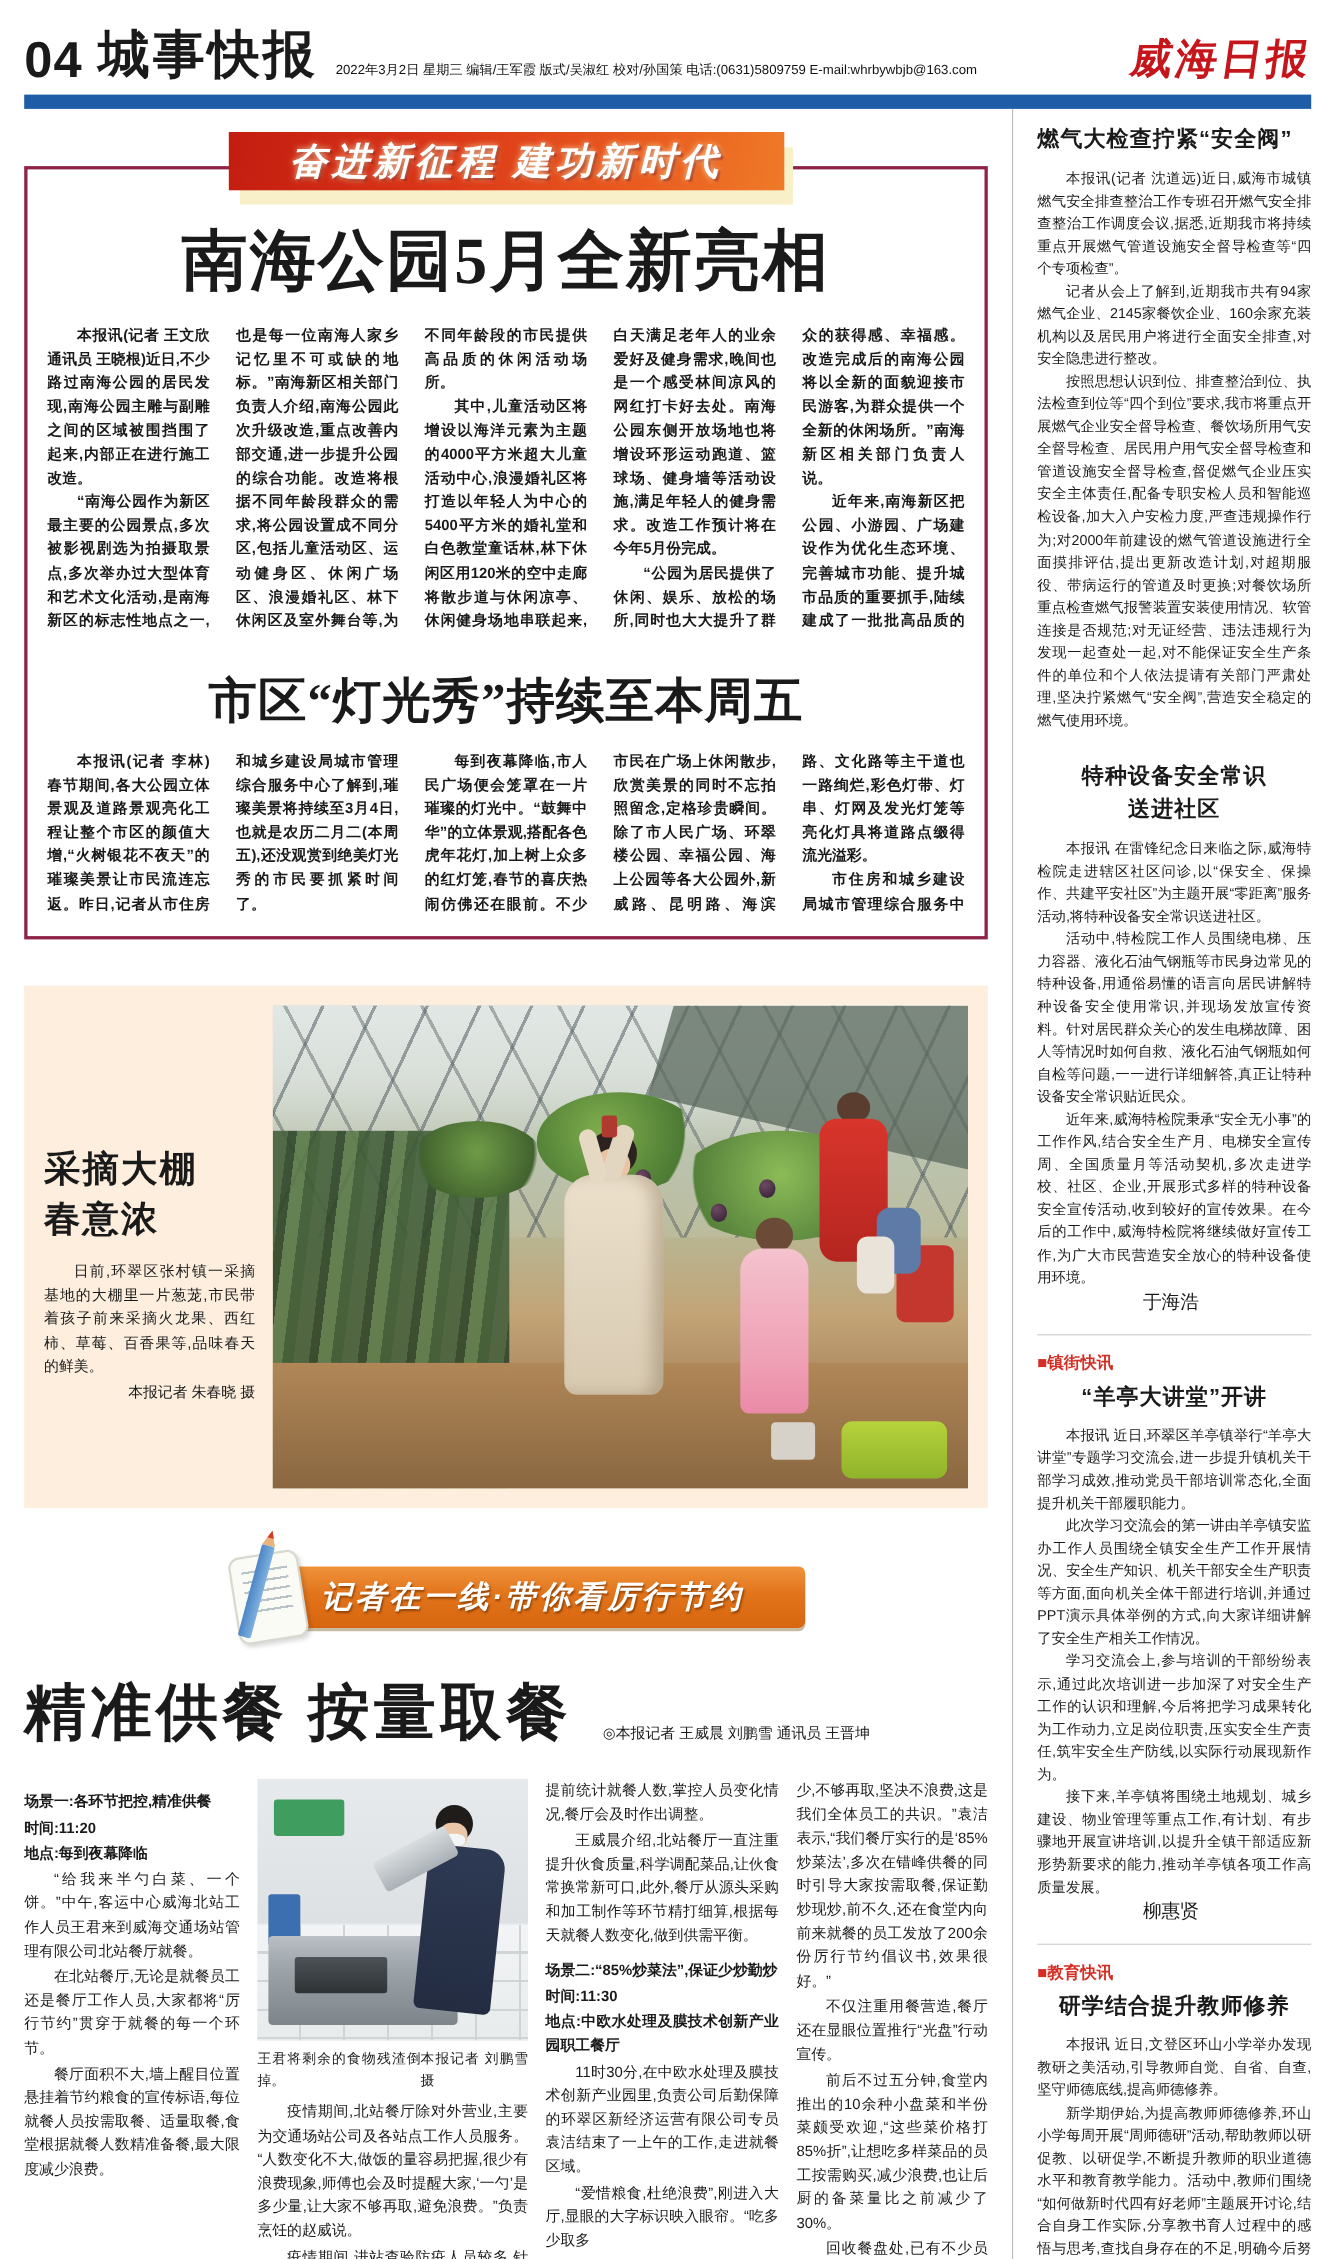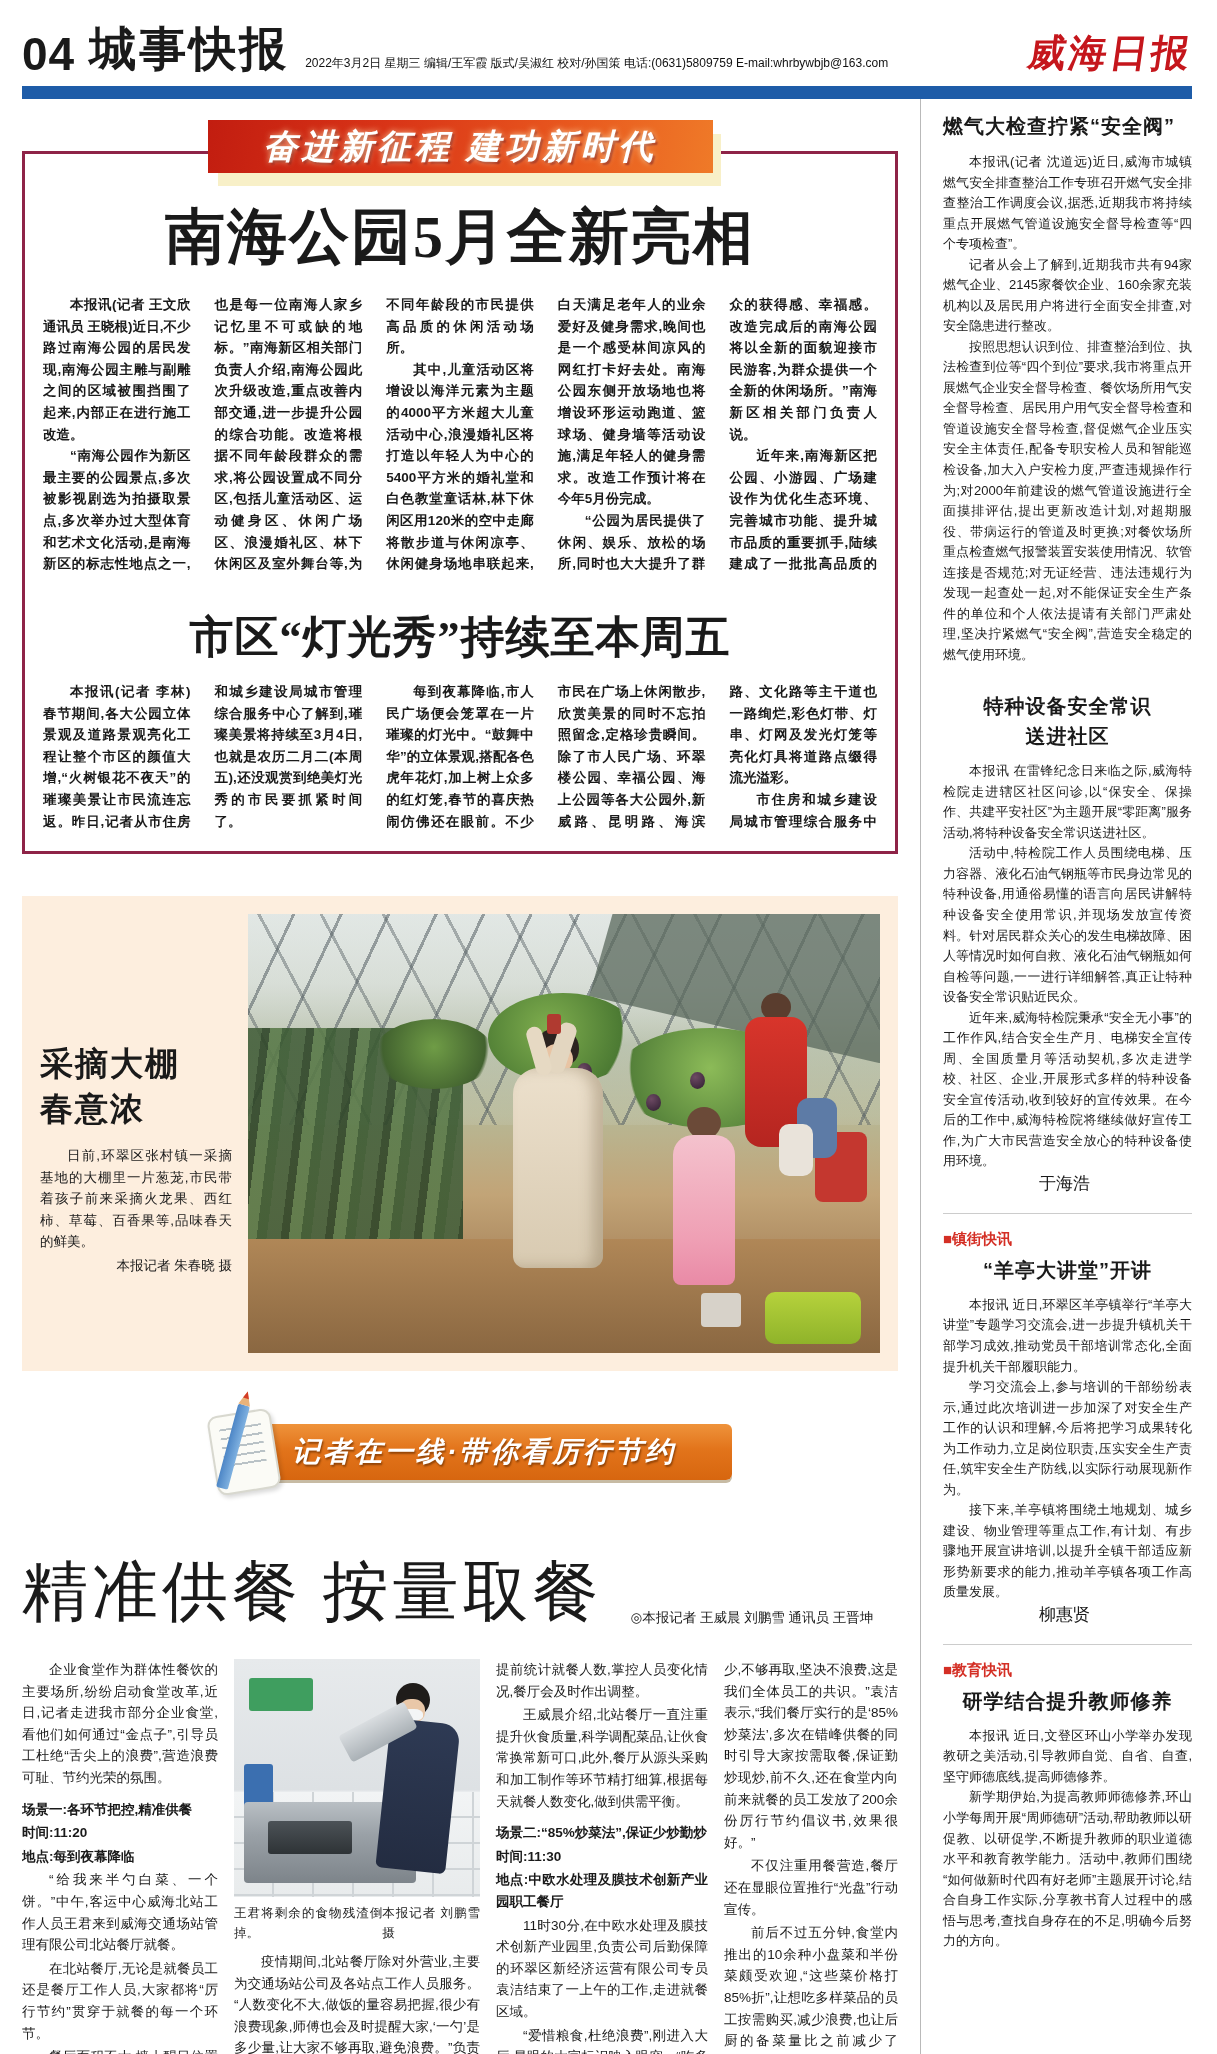--- a/index.html
+++ b/index.html
@@ -80,21 +80,21 @@
   .pencil::after { content:""; position:absolute; top:-14px; left:3px; border-left:3px solid transparent;
           border-right:3px solid transparent; border-bottom:7px solid #d43c26; }
   .series-bar { height:56px; width:470px; margin-left:-14px; border-radius:6px;
     background:linear-gradient(180deg,#ef933b 0%,#e2741b 45%,#d7660f 100%);
     display:flex; align-items:center; padding-left:30px;
     color:#fff; font-size:28px; font-weight:bold; font-style:italic; letter-spacing:3px;
     text-shadow:1px 2px 2px #8f4206; box-shadow:0 3px 0 #c7bba4; }
 
   
   .h3row { display:flex; align-items:flex-end; margin-top:24px; }
-  .h3 { font-family:"Liberation Serif","DejaVu Serif",serif; font-size:66px; font-weight:normal; letter-spacing:4px;margin-top:28px; }
+  .h3 { font-family:"Liberation Serif","DejaVu Serif",serif; font-size:56px; font-weight:bold; letter-spacing:4px; }
   .byline { font-size:13.5px; margin-left:28px; margin-bottom:10px; }
   .grid4 { display:grid; grid-template-columns:196px 246px 212px 1fr; gap:16px; margin-top:22px;
            font-size:13.5px; line-height:1.6; text-align:justify; height:566px; overflow:hidden; }
   .grid4 p { text-indent:2em; margin-bottom:2px; }
   .scene { font-weight:bold; text-indent:0 !important; margin-top:10px; }
   .scene-meta { font-weight:bold; text-indent:0 !important; }
   .photo2 { height:238px; position:relative; overflow:hidden; background:linear-gradient(180deg,#e7eaec 0%,#dde1e4 55%,#eef0f1 56%,#e4e7e9 100%); }
   .tiles { position:absolute; left:0; right:0; bottom:0; height:44%;
     background:
       repeating-linear-gradient(90deg,transparent 0 38px, #cfd4d7 38px 40px),
@@ -215,21 +215,20 @@
       </div>
 
       <div class="h3row">
         <span class="h3">精准供餐 按量取餐</span>
         <span class="byline">◎本报记者 王威晨 刘鹏雪 通讯员 王晋坤</span>
       </div>
 
       <div class="grid4">
 
         <div>
-          <p>企业食堂作为群体性餐饮的主要场所,纷纷启动食堂改革,近日,记者走进我市部分企业食堂,看他们如何通过“金点子”,引导员工杜绝“舌尖上的浪费”,营造浪费可耻、节约光荣的氛围。</p>
           <p class="scene">场景一:各环节把控,精准供餐</p>
           <p class="scene-meta">时间:11:20</p>
           <p class="scene-meta">地点:每到夜幕降临</p>
           <p>“给我来半勺白菜、一个饼。”中午,客运中心威海北站工作人员王君来到威海交通场站管理有限公司北站餐厅就餐。</p>
           <p>在北站餐厅,无论是就餐员工还是餐厅工作人员,大家都将“厉行节约”贯穿于就餐的每一个环节。</p>
           <p>餐厅面积不大,墙上醒目位置悬挂着节约粮食的宣传标语,每位就餐人员按需取餐、适量取餐,食堂根据就餐人数精准备餐,最大限度减少浪费。</p>
         </div>
 
         <div>
           <div class="photo2">
@@ -291,20 +290,21 @@
         <p>本报讯 在雷锋纪念日来临之际,威海特检院走进辖区社区问诊,以“保安全、保操作、共建平安社区”为主题开展“零距离”服务活动,将特种设备安全常识送进社区。</p>
         <p>活动中,特检院工作人员围绕电梯、压力容器、液化石油气钢瓶等市民身边常见的特种设备,用通俗易懂的语言向居民讲解特种设备安全使用常识,并现场发放宣传资料。针对居民群众关心的发生电梯故障、困人等情况时如何自救、液化石油气钢瓶如何自检等问题,一一进行详细解答,真正让特种设备安全常识贴近民众。</p>
         <p>近年来,威海特检院秉承“安全无小事”的工作作风,结合安全生产月、电梯安全宣传周、全国质量月等活动契机,多次走进学校、社区、企业,开展形式多样的特种设备安全宣传活动,收到较好的宣传效果。在今后的工作中,威海特检院将继续做好宣传工作,为广大市民营造安全放心的特种设备使用环境。</p>
       </div>
       <div class="sb-sign">于海浩</div>
 
       <div class="sb-label">■镇街快讯</div>
       <div class="sb-h2" style="margin-top:4px;">“羊亭大讲堂”开讲</div>
       <div class="sb-body">
         <p>本报讯 近日,环翠区羊亭镇举行“羊亭大讲堂”专题学习交流会,进一步提升镇机关干部学习成效,推动党员干部培训常态化,全面提升机关干部履职能力。</p>
+        <p>此次学习交流会的第一讲由羊亭镇安监办工作人员围绕全镇安全生产工作开展情况、安全生产知识、机关干部安全生产职责等方面,面向机关全体干部进行培训,并通过PPT演示具体举例的方式,向大家详细讲解了安全生产相关工作情况。</p>
         <p>学习交流会上,参与培训的干部纷纷表示,通过此次培训进一步加深了对安全生产工作的认识和理解,今后将把学习成果转化为工作动力,立足岗位职责,压实安全生产责任,筑牢安全生产防线,以实际行动展现新作为。</p>
         <p>接下来,羊亭镇将围绕土地规划、城乡建设、物业管理等重点工作,有计划、有步骤地开展宣讲培训,以提升全镇干部适应新形势新要求的能力,推动羊亭镇各项工作高质量发展。</p>
       </div>
       <div class="sb-sign">柳惠贤</div>
 
       <div class="sb-label">■教育快讯</div>
       <div class="sb-h2" style="margin-top:4px;">研学结合提升教师修养</div>
       <div class="sb-body">
         <p>本报讯 近日,文登区环山小学举办发现教研之美活动,引导教师自觉、自省、自查,坚守师德底线,提高师德修养。</p>
         <p>新学期伊始,为提高教师师德修养,环山小学每周开展“周师德研”活动,帮助教师以研促教、以研促学,不断提升教师的职业道德水平和教育教学能力。活动中,教师们围绕“如何做新时代四有好老师”主题展开讨论,结合自身工作实际,分享教书育人过程中的感悟与思考,查找自身存在的不足,明确今后努力的方向。</p>

